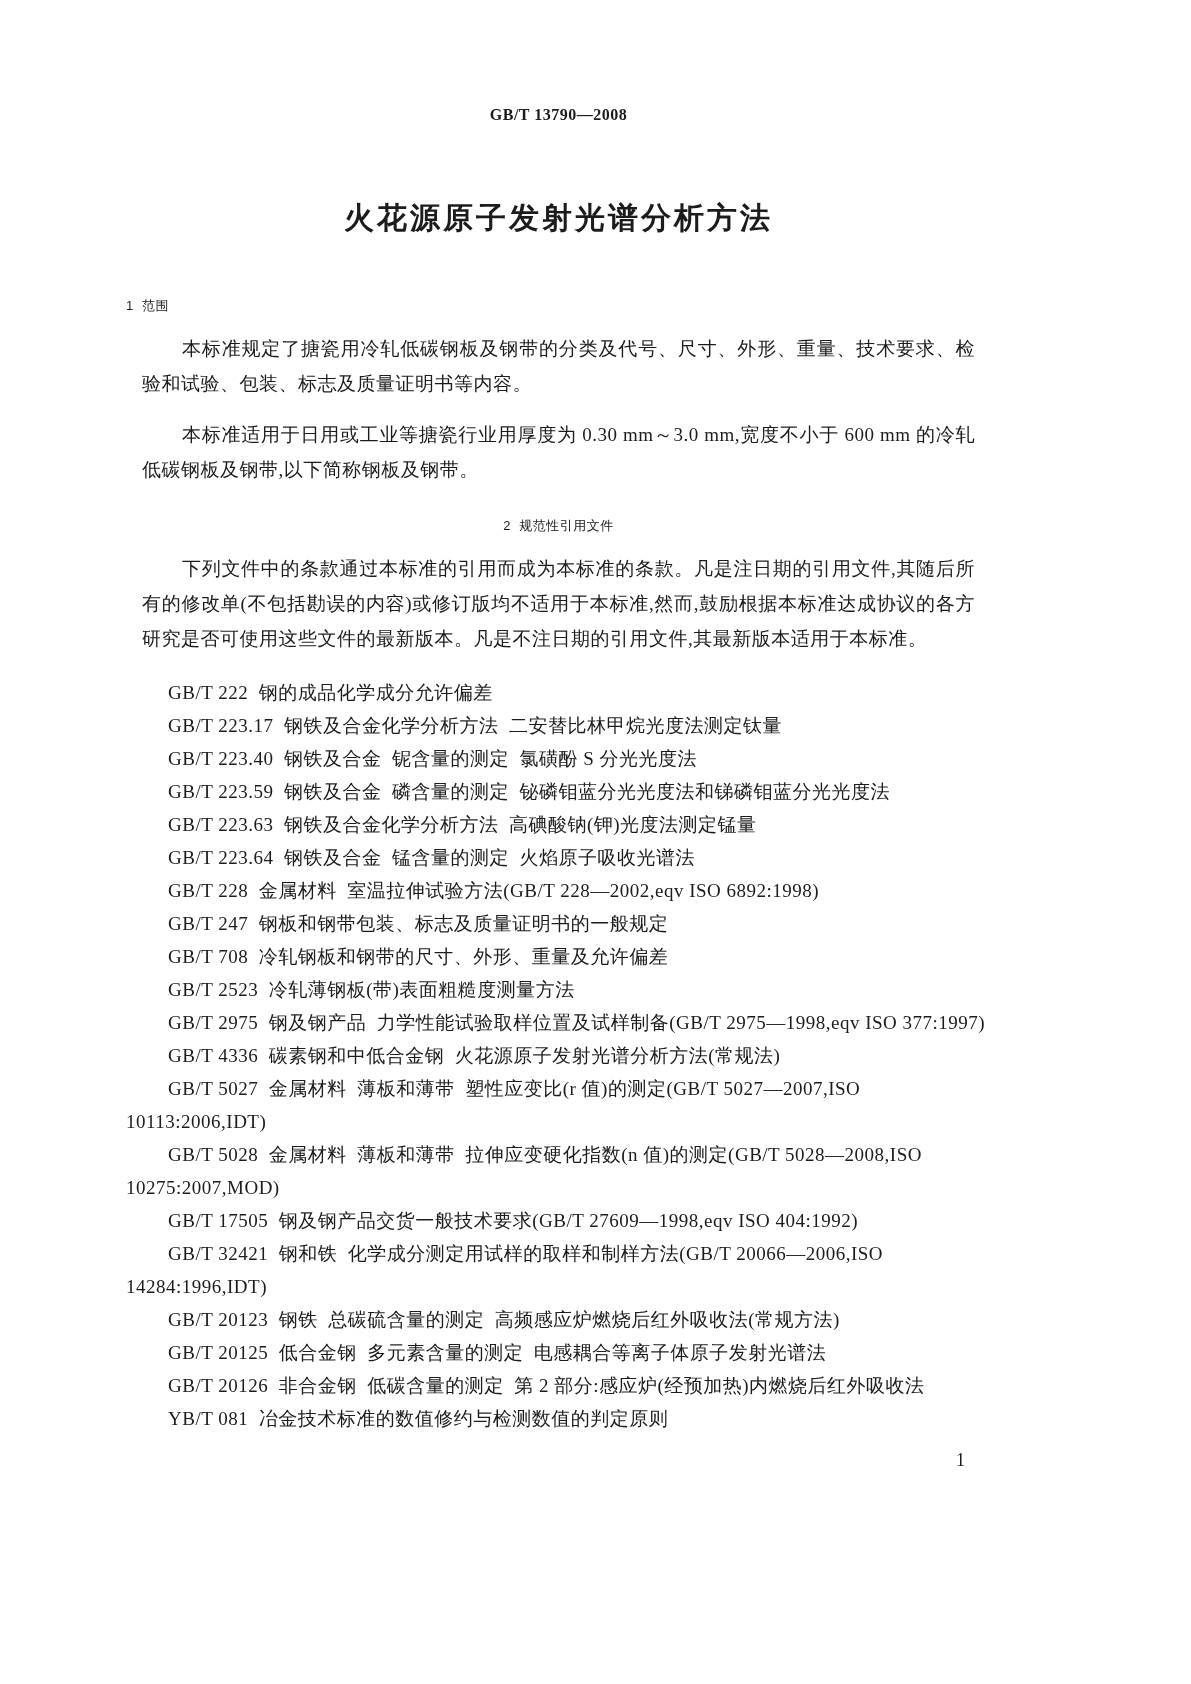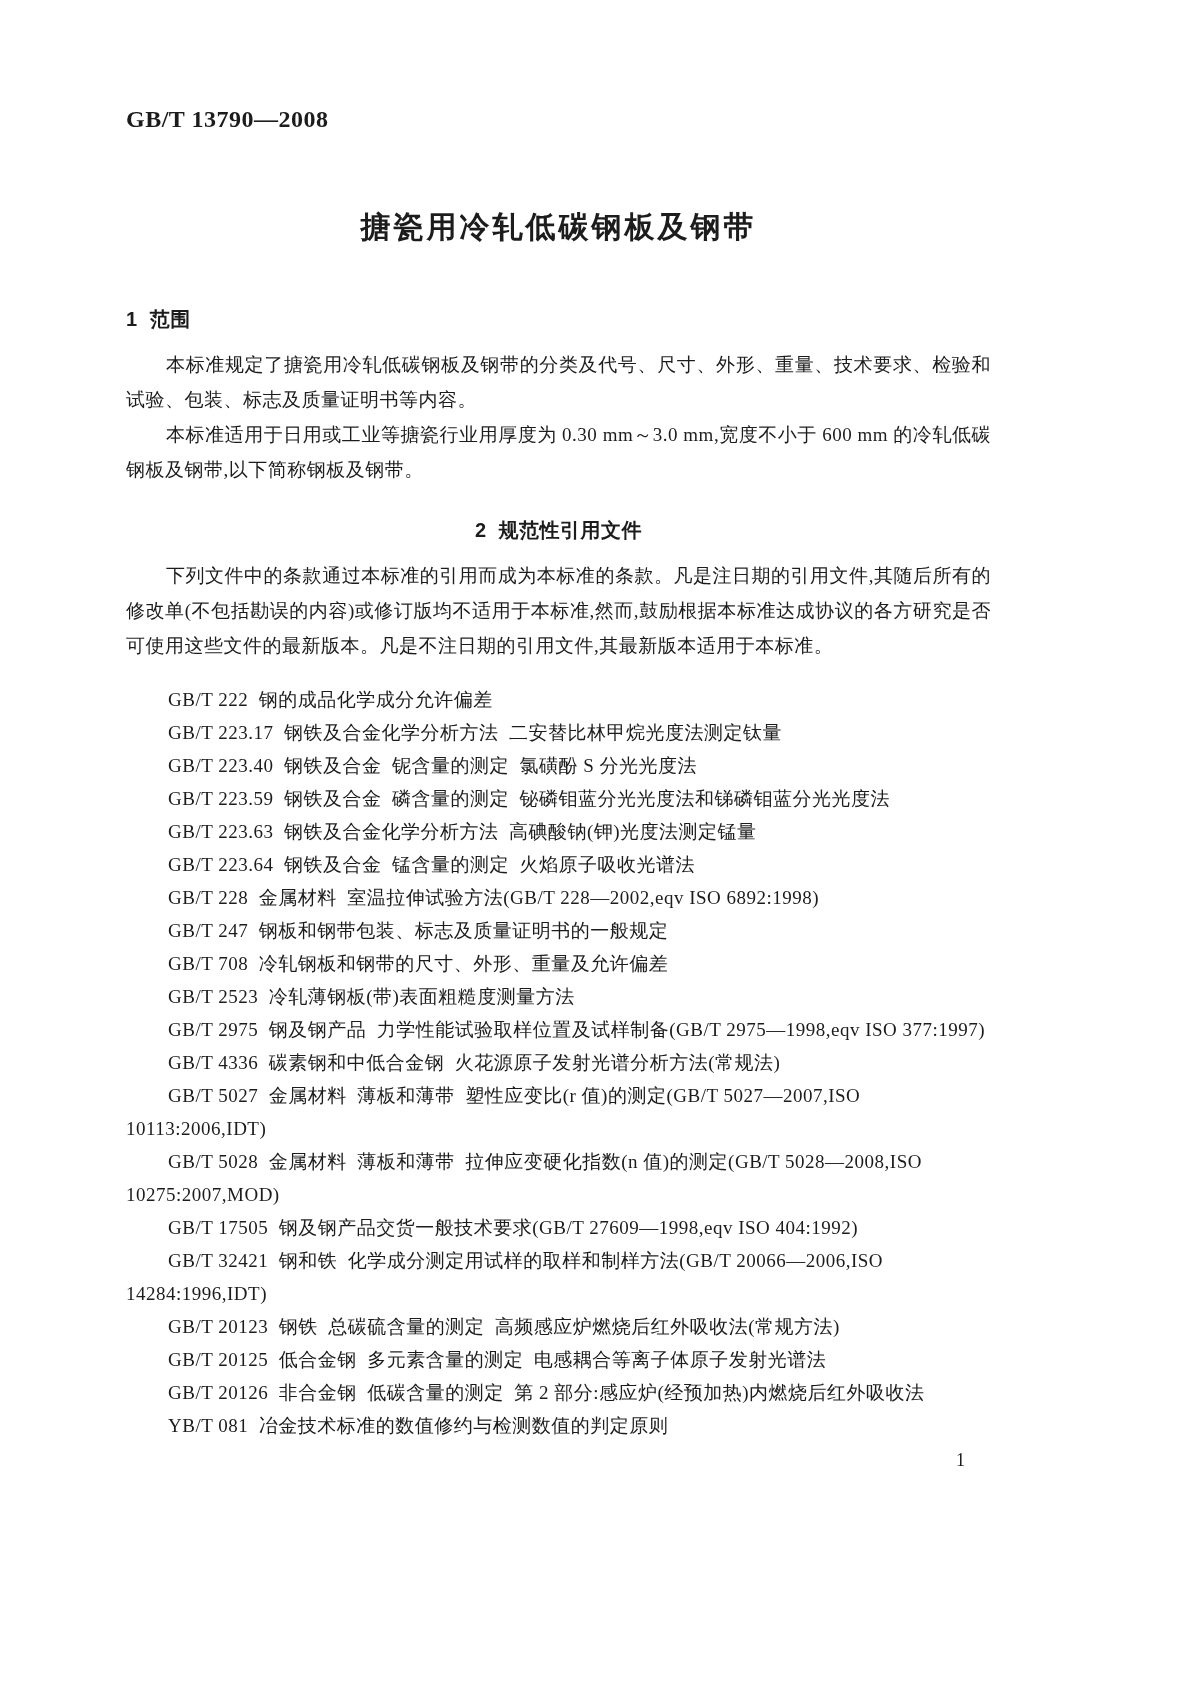--- a/index.html
+++ b/index.html
@@ -14,49 +14,49 @@
     margin: 0 auto;
     background: #ffffff;
     box-sizing: border-box;
     padding: 106px 200px 0 126px;
     font-family: "Liberation Serif", "DejaVu Serif", serif;
     color: #1c1c1c;
     font-size: 19px;
     overflow: hidden;
   }
   .doc-number {
-    text-align: left;
+    text-align: center;
     font-weight: bold;
-    font-size: 24px;
+    font-size: 16px;
     letter-spacing: 0.5px;
     white-space: pre-wrap;
   }
   .title {
     margin: 74px 0 0 0;
     text-align: center;
     font-family: "Liberation Sans", "DejaVu Sans", sans-serif;
     font-weight: bold;
     font-size: 30px;
     letter-spacing: 3px;
     white-space: pre-wrap;
   }
   .section-heading {
     margin: 58px 0 14px 0;
     font-family: "Liberation Sans", "DejaVu Sans", sans-serif;
-    font-weight: bold;
-    font-size: 20px;
+    font-weight: normal;
+    font-size: 13px;
     letter-spacing: 0.5px;
     white-space: pre-wrap;
   }
   .section-heading.second {
     margin-top: 30px;
     text-align: center;
   }
   p.body-para {
-    margin: 0;
+    margin: 16px;
     line-height: 35px;
     text-indent: 40px;
     text-align: justify;
     letter-spacing: 0.5px;
     white-space: pre-wrap;
   }
   .ref-list {
     margin-top: 20px;
   }
   .ref-list p.ref {
@@ -73,21 +73,21 @@
     font-size: 18px;
   }
 </style>
 </head>
 <body>
 
 <div class="page">
 
   <div class="doc-number">GB/T 13790—2008</div>
 
-  <h1 class="title">搪瓷用冷轧低碳钢板及钢带</h1>
+  <h1 class="title">火花源原子发射光谱分析方法</h1>
 
   <section>
     <h2 class="section-heading">1  范围</h2>
     <p class="body-para">本标准规定了搪瓷用冷轧低碳钢板及钢带的分类及代号、尺寸、外形、重量、技术要求、检验和试验、包装、标志及质量证明书等内容。</p>
     <p class="body-para">本标准适用于日用或工业等搪瓷行业用厚度为 0.30 mm～3.0 mm,宽度不小于 600 mm 的冷轧低碳钢板及钢带,以下简称钢板及钢带。</p>
   </section>
 
   <section>
     <h2 class="section-heading second">2  规范性引用文件</h2>
     <p class="body-para">下列文件中的条款通过本标准的引用而成为本标准的条款。凡是注日期的引用文件,其随后所有的修改单(不包括勘误的内容)或修订版均不适用于本标准,然而,鼓励根据本标准达成协议的各方研究是否可使用这些文件的最新版本。凡是不注日期的引用文件,其最新版本适用于本标准。</p>

